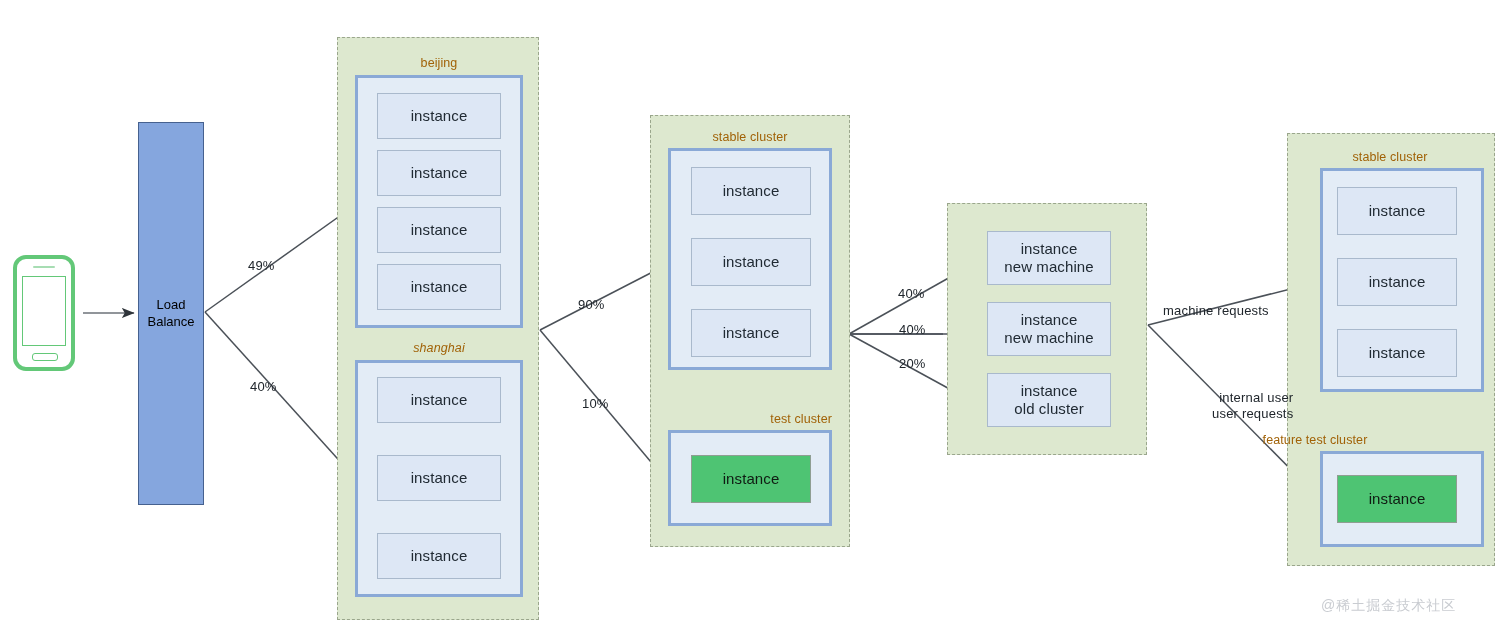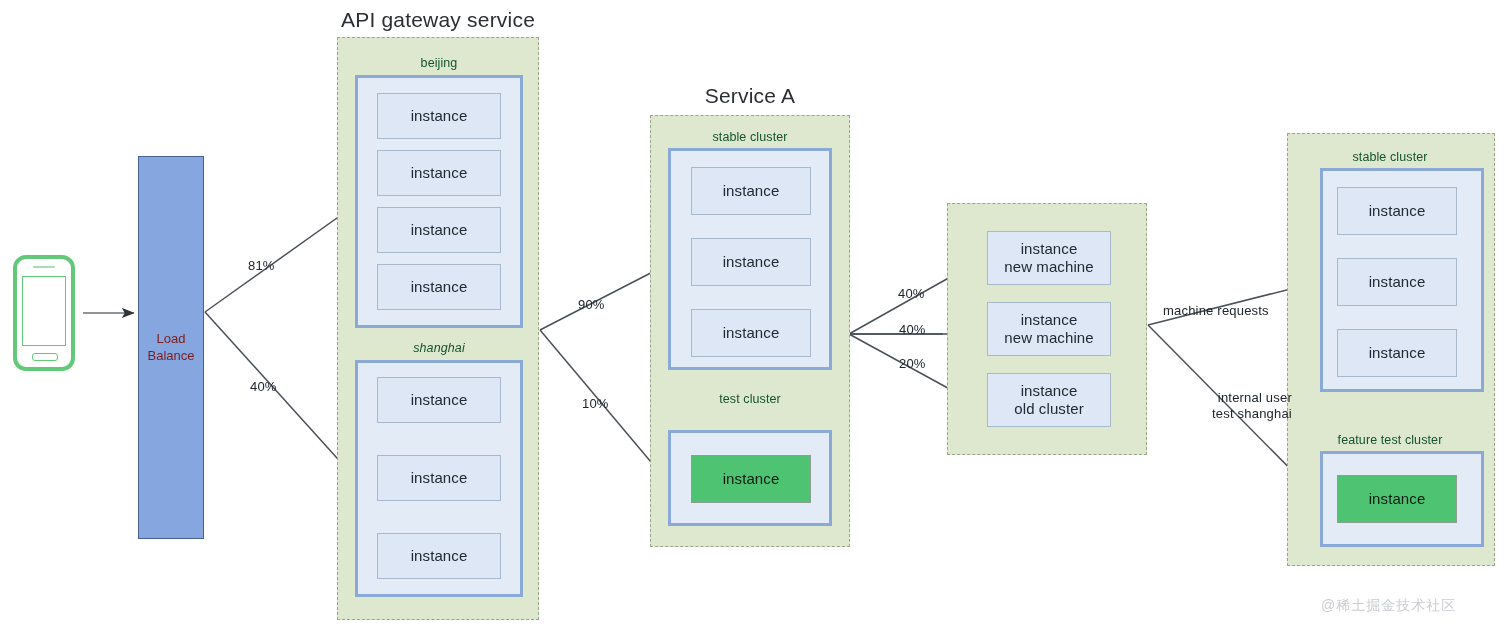--- a/index.html
+++ b/index.html
@@ -33,21 +33,21 @@
     position:absolute;
     font-size:21px;
     color:#2b2f33;
     text-align:center;
     white-space:nowrap;
     letter-spacing:.2px;
   }
   .cluster-label{
     position:absolute;
     font-size:12.5px;
-    color:#14532d;
+    color:#a16207;
     text-align:center;
     white-space:nowrap;
     letter-spacing:.1px;
   }
 
   
   .cluster{
     position:absolute;
     background:#e3ecf6;
     border:3px solid #8aa9d6;
@@ -81,23 +81,22 @@
   .lb{
     position:absolute;
     background:#85a6de;
     border:1.4px solid #46618f;
     box-sizing:border-box;
     display:flex;
     align-items:center;
     justify-content:center;
     flex-direction:column;
     font-size:13px;
-    color:#7f1d1d;
+    color:#000000;
     line-height:1.28;
-    margin-top:34px;
   }
 
   
   .phone{
     position:absolute;
     border:4px solid #63c878;
     border-radius:13px;
     background:#ffffff;
     box-sizing:border-box;
   }
@@ -177,21 +176,20 @@
     <div class="speaker"></div>
     <div class="screen"></div>
     <div class="home"></div>
   </div>
 
   <div class="lb" style="left:138px; top:122px; width:66px; height:383px;">
     <span>Load</span>
     <span>Balance</span>
   </div>
 
-  <div class="svc-title" style="left:337px; top:8px; width:202px;">API gateway service</div>
 
   <div class="svc-box" style="left:337px; top:37px; width:202px; height:583px;"></div>
 
   <div class="cluster-label" style="left:355px; top:56px; width:168px;">beijing</div>
   <div class="cluster" style="left:355px; top:75px; width:168px; height:253px;"></div>
   <div class="inst" style="left:377px; top:93px; width:124px; height:46px;">
     <span>instance</span>
   </div>
   <div class="inst" style="left:377px; top:150px; width:124px; height:46px;">
     <span>instance</span>
@@ -208,37 +206,36 @@
   <div class="inst" style="left:377px; top:377px; width:124px; height:46px;">
     <span>instance</span>
   </div>
   <div class="inst" style="left:377px; top:455px; width:124px; height:46px;">
     <span>instance</span>
   </div>
   <div class="inst" style="left:377px; top:533px; width:124px; height:46px;">
     <span>instance</span>
   </div>
 
-  <div class="svc-title" style="left:650px; top:84px; width:200px;">Service A</div>
 
   <div class="svc-box" style="left:650px; top:115px; width:200px; height:432px;"></div>
 
   <div class="cluster-label" style="left:668px; top:130px; width:164px;">stable cluster</div>
   <div class="cluster" style="left:668px; top:148px; width:164px; height:222px;"></div>
   <div class="inst" style="left:691px; top:167px; width:120px; height:48px;">
     <span>instance</span>
   </div>
   <div class="inst" style="left:691px; top:238px; width:120px; height:48px;">
     <span>instance</span>
   </div>
   <div class="inst" style="left:691px; top:309px; width:120px; height:48px;">
     <span>instance</span>
   </div>
 
-  <div class="cluster-label" style="left:668px; top:392px; width:164px;">test cluster</div>
+  <div class="cluster-label" style="left:668px; top:412px; width:164px;text-align:right;">test cluster</div>
   <div class="cluster" style="left:668px; top:430px; width:164px; height:96px;"></div>
   <div class="inst green" style="left:691px; top:455px; width:120px; height:48px;">
     <span>instance</span>
   </div>
 
 
   <div class="svc-box" style="left:947px; top:203px; width:200px; height:252px;"></div>
 
   <div class="inst" style="left:987px; top:231px; width:124px; height:54px;">
     <span class="l2">instance</span>
@@ -261,37 +258,37 @@
   <div class="inst" style="left:1337px; top:187px; width:120px; height:48px;">
     <span>instance</span>
   </div>
   <div class="inst" style="left:1337px; top:258px; width:120px; height:48px;">
     <span>instance</span>
   </div>
   <div class="inst" style="left:1337px; top:329px; width:120px; height:48px;">
     <span>instance</span>
   </div>
 
-  <div class="cluster-label" style="left:1303px; top:433px; width:174px;">feature test cluster</div>
+  <div class="cluster-label" style="left:1228px; top:433px; width:174px;">feature test cluster</div>
   <div class="cluster" style="left:1320px; top:451px; width:164px; height:96px;"></div>
   <div class="inst green" style="left:1337px; top:475px; width:120px; height:48px;">
     <span>instance</span>
   </div>
 
-  <div class="elabel" style="left:248px; top:258px;">81%</div>
+  <div class="elabel" style="left:248px; top:258px;">49%</div>
   <div class="elabel" style="left:250px; top:379px;">40%</div>
 
   <div class="elabel" style="left:578px; top:297px;">90%</div>
   <div class="elabel" style="left:582px; top:396px;">10%</div>
 
   <div class="elabel" style="left:898px; top:286px;">40%</div>
   <div class="elabel" style="left:899px; top:322px;">40%</div>
   <div class="elabel" style="left:899px; top:356px;">20%</div>
 
   <div class="elabel" style="left:1163px; top:303px;">machine requests</div>
   <div class="elabel two" style="left:1172px; top:390px;">
     <span>internal user</span><br>
-    <span>test shanghai</span>
+    <span>user requests</span>
   </div>
 
   <div class="watermark" style="left:1321px; top:597px;">@稀土掘金技术社区</div>
 
 </div>
 
 </body></html>

